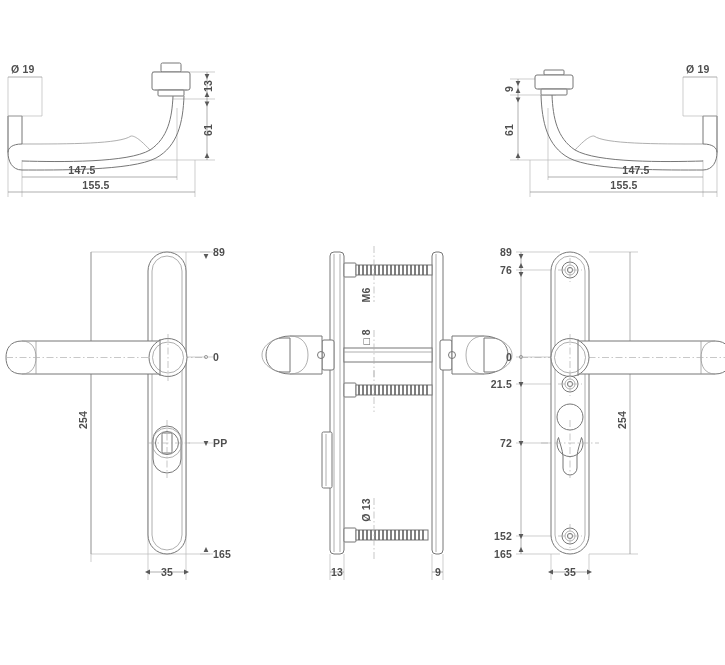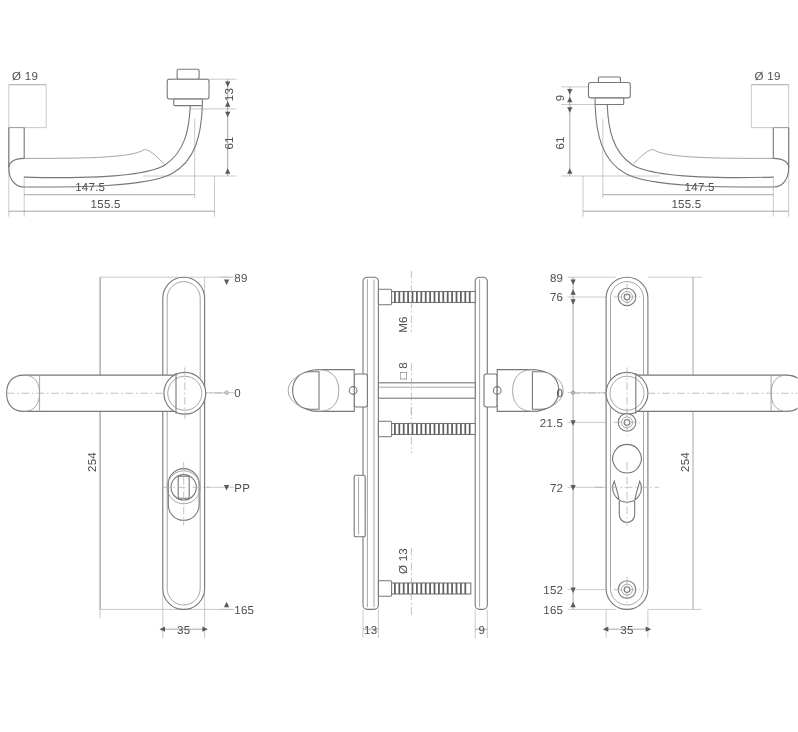--- a/index.html
+++ b/index.html
@@ -12,20 +12,21 @@
     width: 725px;
     height: 665px;
     font-family: "Liberation Sans", sans-serif;
     color: #4a4a4a;
     overflow: hidden;
   }
   #drawing-root {
     position: relative;
     width: 725px;
     height: 665px;
+    font-weight: bold;
   }
   svg#drawing {
     display: block;
     width: 725px;
     height: 665px;
   }
   
   .obj      { fill: none; stroke: #777777; stroke-width: 1; }
   .obj-fill { fill: #ffffff; stroke: #777777; stroke-width: 1; }
   .obj-thin { fill: none; stroke: #9a9a9a; stroke-width: 0.8; }

